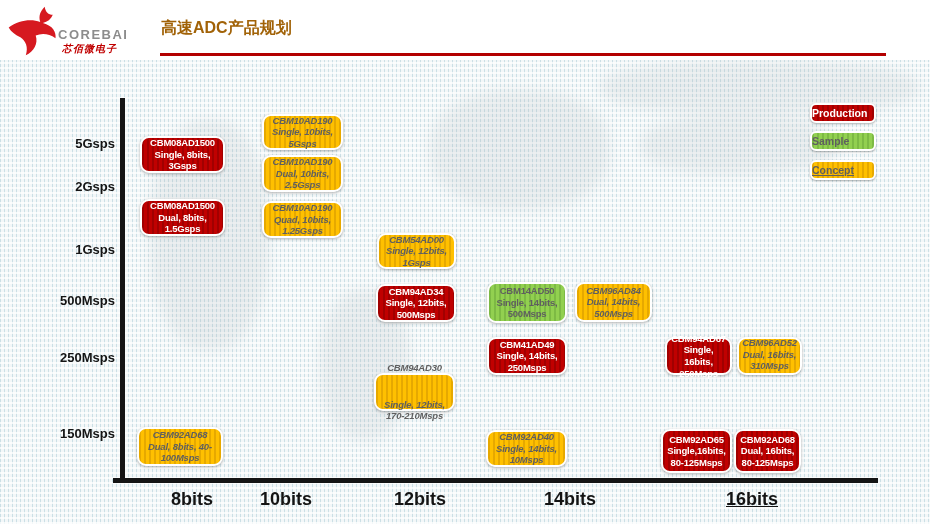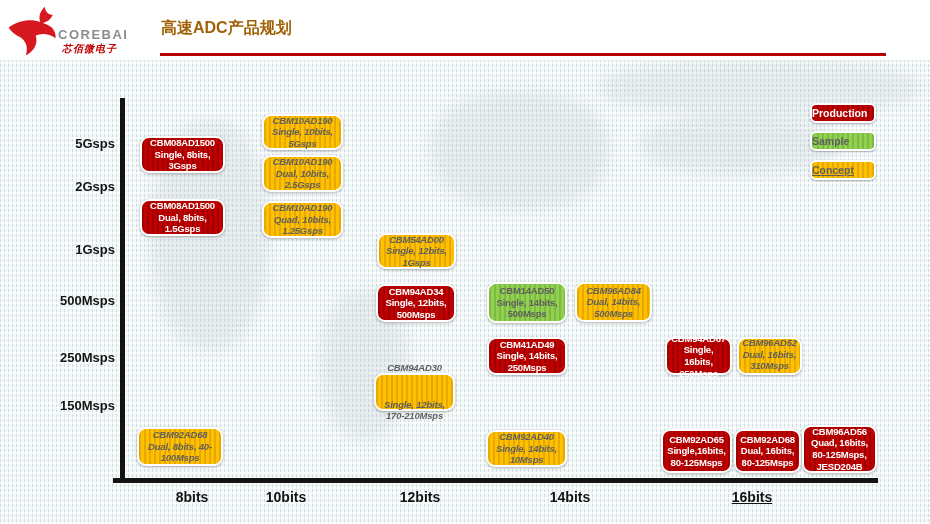--- a/index.html
+++ b/index.html
@@ -16,21 +16,21 @@
   .chart-area{position:absolute;left:0;top:60px;width:930px;height:464px;
     background-color:#f3f7f8;
     background-image:
       repeating-linear-gradient(0deg, rgba(255,255,255,.75) 0 2px, rgba(0,0,0,0) 2px 5px),
       repeating-linear-gradient(90deg, rgba(140,185,200,.38) 0 1px, rgba(0,0,0,0) 1px 4px);}
   .blob{position:absolute;background:#aab4b8;opacity:.18;border-radius:45%;filter:blur(7px);}
   .axis{position:absolute;background:#141414;z-index:1;}
   .y-axis{left:120px;top:38px;width:5px;height:385px;}
   .x-axis{left:113px;top:418px;width:765px;height:5px;}
   .ytick{position:absolute;left:20px;width:95px;text-align:right;font-size:13px;font-weight:bold;color:#141414;z-index:2;}
-  .xtick{position:absolute;top:429px;transform:translateX(-50%);font-size:14px;font-weight:bold;color:#141414;z-index:2;}
+  .xtick{position:absolute;top:429px;transform:translateX(-50%);font-size:18px;font-weight:bold;color:#141414;z-index:2;}
   
   .box{position:absolute;z-index:3;border:2px solid #fff;border-radius:9px;box-sizing:border-box;
        display:flex;flex-direction:column;align-items:center;justify-content:center;text-align:center;
        padding:1px 3px;font-size:9.5px;font-weight:bold;line-height:1.22;letter-spacing:-.2px;
        box-shadow:0 1px 3px rgba(0,0,0,.30);}
   .box .box-name{white-space:nowrap;}
   .box.production{color:#fff;background-color:#c00000;
        background-image:repeating-linear-gradient(90deg, rgba(0,0,0,.16) 0 2px, rgba(0,0,0,0) 2px 5px);}
   .box.concept{color:#6b5a14;background-color:#ffc000;
        background-image:repeating-linear-gradient(90deg, rgba(200,140,0,.45) 0 2px, rgba(0,0,0,0) 2px 5px);font-style:italic;}
@@ -72,21 +72,21 @@
     <div class="blob" style="left:430px;top:30px;width:180px;height:120px;"></div>
 
     <div class="axis y-axis"></div>
     <div class="axis x-axis"></div>
 
   <div class="ytick" style="top: 76px;">5Gsps</div>
       <div class="ytick" style="top: 119px;">2Gsps</div>
       <div class="ytick" style="top: 182px;">1Gsps</div>
       <div class="ytick" style="top: 233px;">500Msps</div>
       <div class="ytick" style="top: 290px;">250Msps</div>
-      <div class="ytick" style="top: 338px;">150Msps</div>
+      <div class="ytick" style="top: 366px;">150Msps</div>
       <div class="xtick" style="left: 192px;">8bits</div>
       <div class="xtick" style="left: 286px;">10bits</div>
       <div class="xtick" style="left: 420px;">12bits</div>
       <div class="xtick" style="left: 570px;">14bits</div>
       <div class="xtick" style="left: 752px; text-decoration: underline;">16bits</div>
       <div class="box production" style="left: 140px; top: 76px; width: 85px; height: 37px;">
         <div class="box-name">CBM08AD1500</div>
         <div class="box-spec">Single, 8bits, 3Gsps</div>
       </div>
       <div class="box concept" style="left: 262px; top: 54px; width: 81px; height: 36px;">
@@ -146,25 +146,20 @@
         <div class="box-spec">Single, 14bits, 10Msps</div>
       </div>
       <div class="box production" style="left: 661px; top: 369px; width: 71px; height: 44px;">
         <div class="box-name">CBM92AD65</div>
         <div class="box-spec">Single,16bits, 80-125Msps</div>
       </div>
       <div class="box production" style="left: 734px; top: 369px; width: 67px; height: 44px;">
         <div class="box-name">CBM92AD68</div>
         <div class="box-spec">Dual, 16bits, 80-125Msps</div>
       </div>
-      <div class="box production" style="left: 802px; top: 365px; width: 75px; height: 48px;">
-        <div class="box-name">CBM96AD56</div>
-        <div class="box-spec">Quad, 16bits, 80-125Msps,</div>
-        <div class="box-extra">JESD204B</div>
-      </div>
       <div class="legend-item production" style="left: 810px; top: 43px;">
         <span>Production</span>
       </div>
       <div class="legend-item sample" style="left: 810px; top: 71px;">
         <span>Sample</span>
       </div>
       <div class="legend-item concept" style="left: 810px; top: 100px; text-decoration: underline;">
         <span>Concept</span>
       </div>
     </div>

